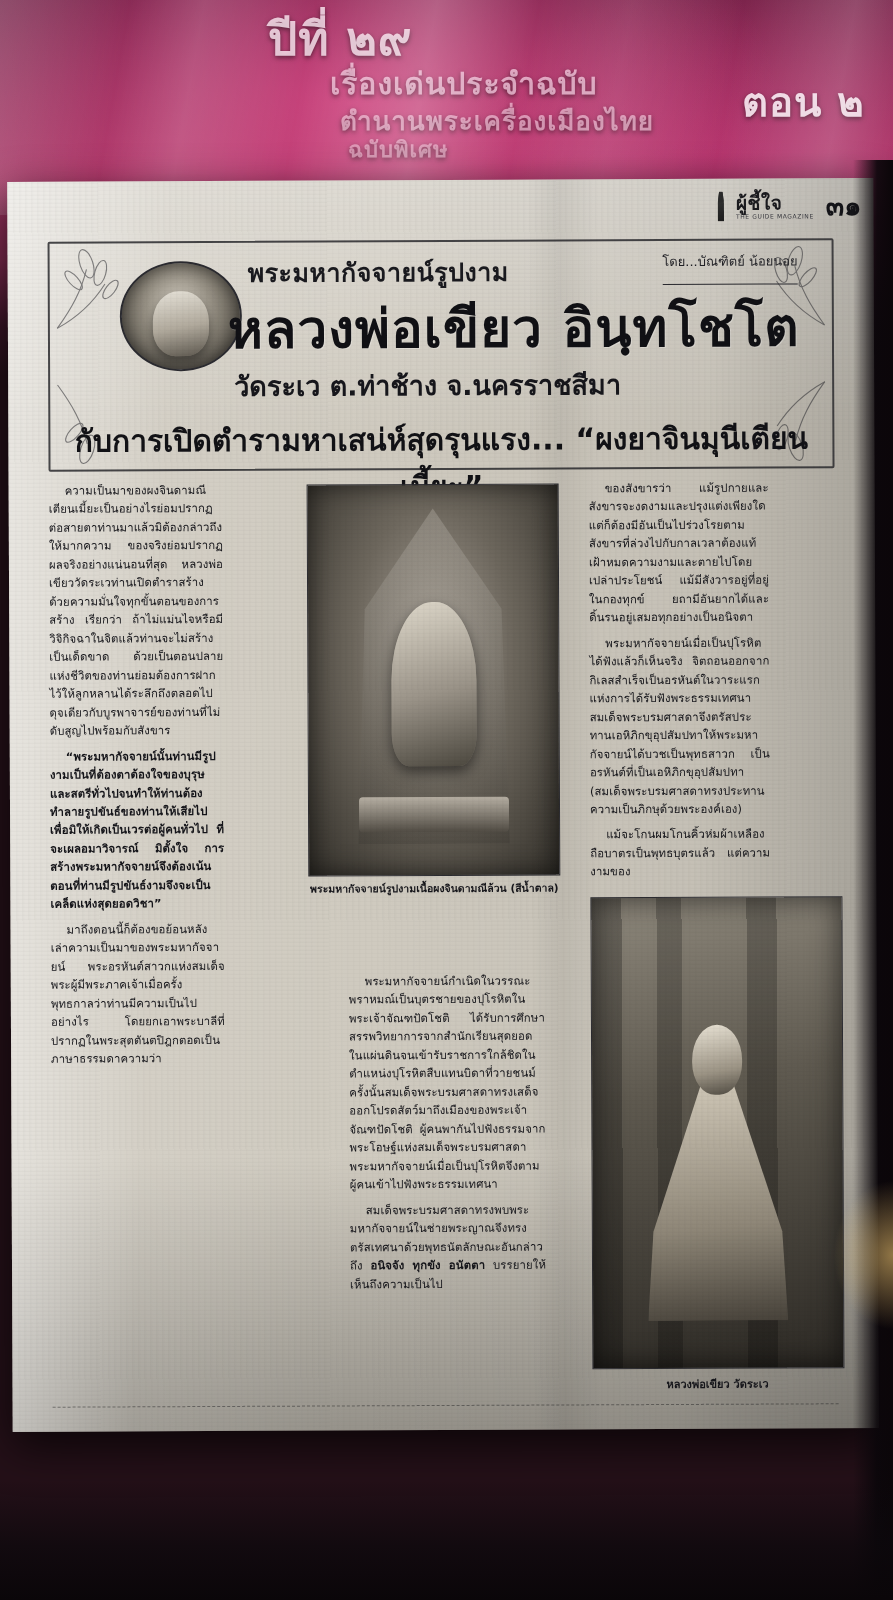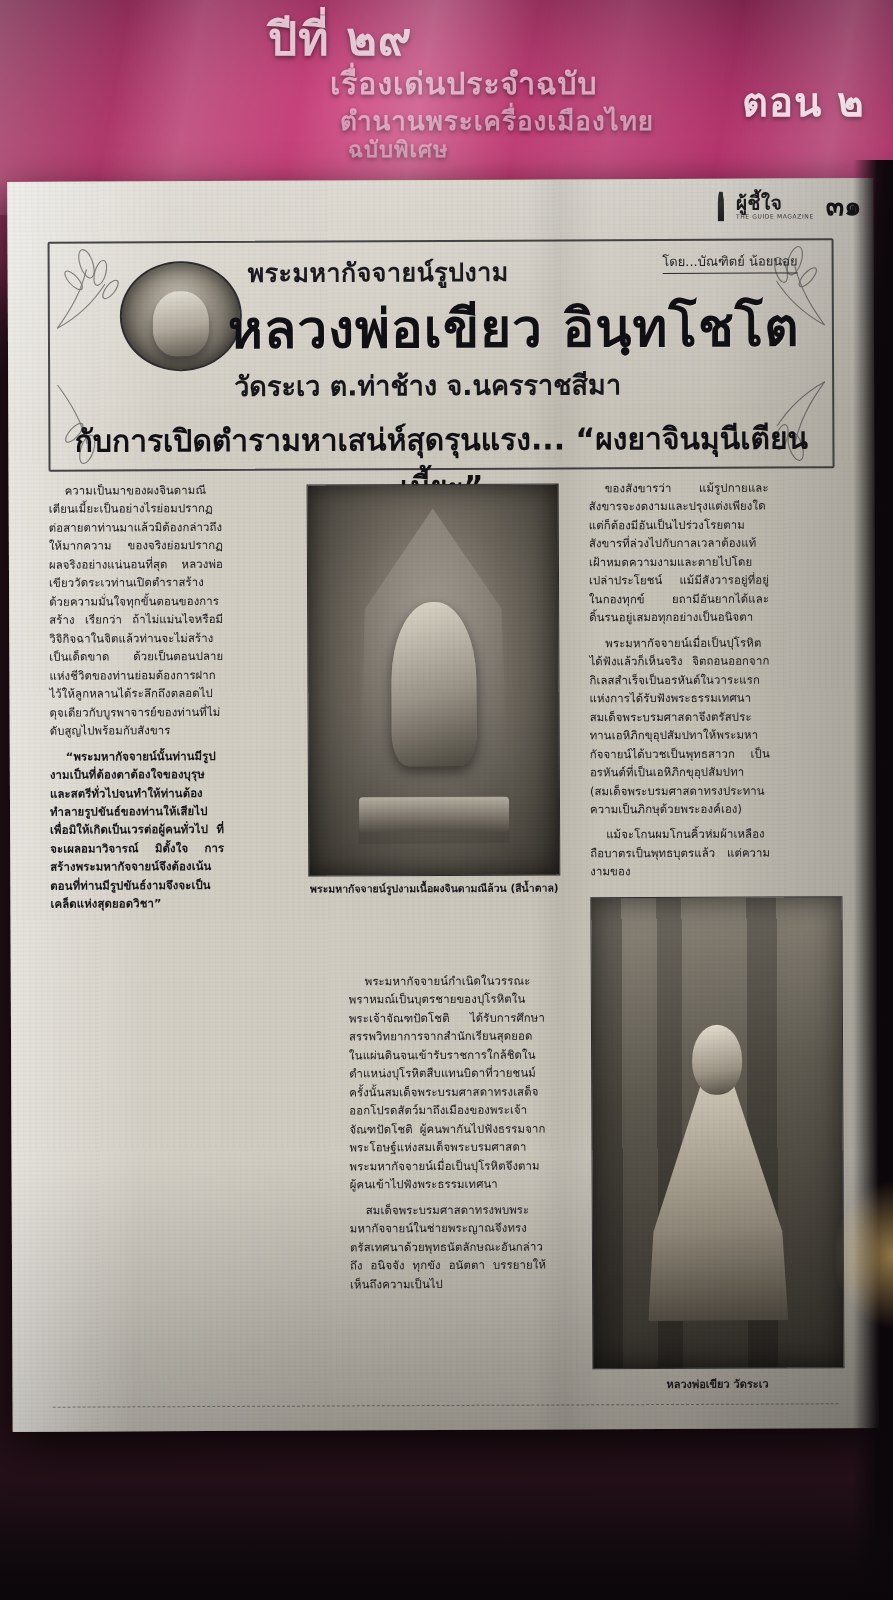--- a/index.html
+++ b/index.html
@@ -171,21 +171,21 @@
     position: absolute;
     left: 200px; top: 12px;
     font-size: 25px; font-weight: bold; color: #1a1a1f;
     letter-spacing: 0.5px;
   }
   .byline {
     position: absolute;
     right: 36px; top: 12px;
     font-size: 13px; color: #1f1f24;
     border-bottom: 1px solid #2b2b30;
-    padding-bottom: 1px;
+    padding-bottom: 12px;
   }
   .headline {
     position: absolute;
     left: 180px; top: 46px;
     font-size: 53px; font-weight: bold; color: #111115;
     letter-spacing: 1px;
     text-shadow: 1px 1px 0 rgba(255,255,255,0.25);
   }
   .subhead {
     position: absolute;
@@ -214,21 +214,21 @@
     line-height: 1.62;
     color: #15151a;
     text-align: justify;
     letter-spacing: 0.1px;
   }
   #col-1 { left: 0px; }
   #col-2 { left: 298px; top: 492px; width: 196px; }
   #col-3 { left: 540px; width: 180px; }
   .col p { margin: 0 0 7px 0; text-indent: 16px; }
   .col p.bold { font-weight: bold; }
-  b { font-weight: normal; }
+  b { font-weight: bold; }
 
   
   .fig-amulet {
     position: absolute;
     left: 258px; top: 4px;
     width: 250px; height: 390px;
     border: 1px solid #2b2b30;
     background:
       radial-gradient(ellipse at 50% 42%, #a7a096 0%, #6d675d 45%, #34312b 100%);
     box-shadow: inset 0 0 26px rgba(0,0,0,0.6);
@@ -387,20 +387,21 @@
       <div class="headline">หลวงพ่อเขียว อินฺทโชโต</div>
       <div class="subhead">วัดระเว ต.ท่าช้าง จ.นครราชสีมา</div>
       <div class="deck">กับการเปิดตำรามหาเสน่ห์สุดรุนแรง... “ผงยาจินมุนีเตียนเมี้ยะ”</div>
     </div>
 
     <div class="cols">
 
       <div class="col" id="col-1">
         <p>ความเป็นมาของผงจินดามณีเตียนเมี้ยะเป็นอย่างไรย่อมปรากฏต่อสายตาท่านมาแล้วมิต้องกล่าวถึงให้มากความ ของจริงย่อมปรากฏผลจริงอย่างแน่นอนที่สุด หลวงพ่อเขียววัดระเวท่านเปิดตำราสร้างด้วยความมั่นใจทุกขั้นตอนของการสร้าง เรียกว่า ถ้าไม่แม่นไจหรือมีวิจิกิจฉาในจิตแล้วท่านจะไม่สร้างเป็นเด็ดขาด ด้วยเป็นตอนปลายแห่งชีวิตของท่านย่อมต้องการฝากไว้ให้ลูกหลานได้ระลึกถึงตลอดไปดุจเดียวกับบูรพาจารย์ของท่านที่ไม่ดับสูญไปพร้อมกับสังขาร</p>
         <p class="bold">“พระมหากัจจายน์นั้นท่านมีรูปงามเป็นที่ต้องตาต้องใจของบุรุษและสตรีทั่วไปจนทำให้ท่านต้องทำลายรูปขันธ์ของท่านให้เสียไปเพื่อมิให้เกิดเป็นเวรต่อผู้คนทั่วไป ที่จะเผลอมาวิจารณ์ มิตั้งใจ การสร้างพระมหากัจจายน์จึงต้องเน้นตอนที่ท่านมีรูปขันธ์งามจึงจะเป็นเคล็ดแห่งสุดยอดวิชา”</p>
+        <p>มาถึงตอนนี้ก็ต้องขอย้อนหลังเล่าความเป็นมาของพระมหากัจจายน์ พระอรหันต์สาวกแห่งสมเด็จพระผู้มีพระภาคเจ้าเมื่อครั้งพุทธกาลว่าท่านมีความเป็นไปอย่างไร โดยยกเอาพระบาลีที่ปรากฏในพระสุตตันตปิฎกตอดเป็นภาษาธรรมดาความว่า</p>
       </div>
 
       <div class="fig-amulet">
         <div class="amulet-arch"></div>
         <div class="amulet-figure"></div>
         <div class="amulet-base"></div>
       </div>
       <div class="fig-caption">พระมหากัจจายน์รูปงามเนื้อผงจินดามณีล้วน (สีน้ำตาล)</div>
 
       <div class="col" id="col-2">

